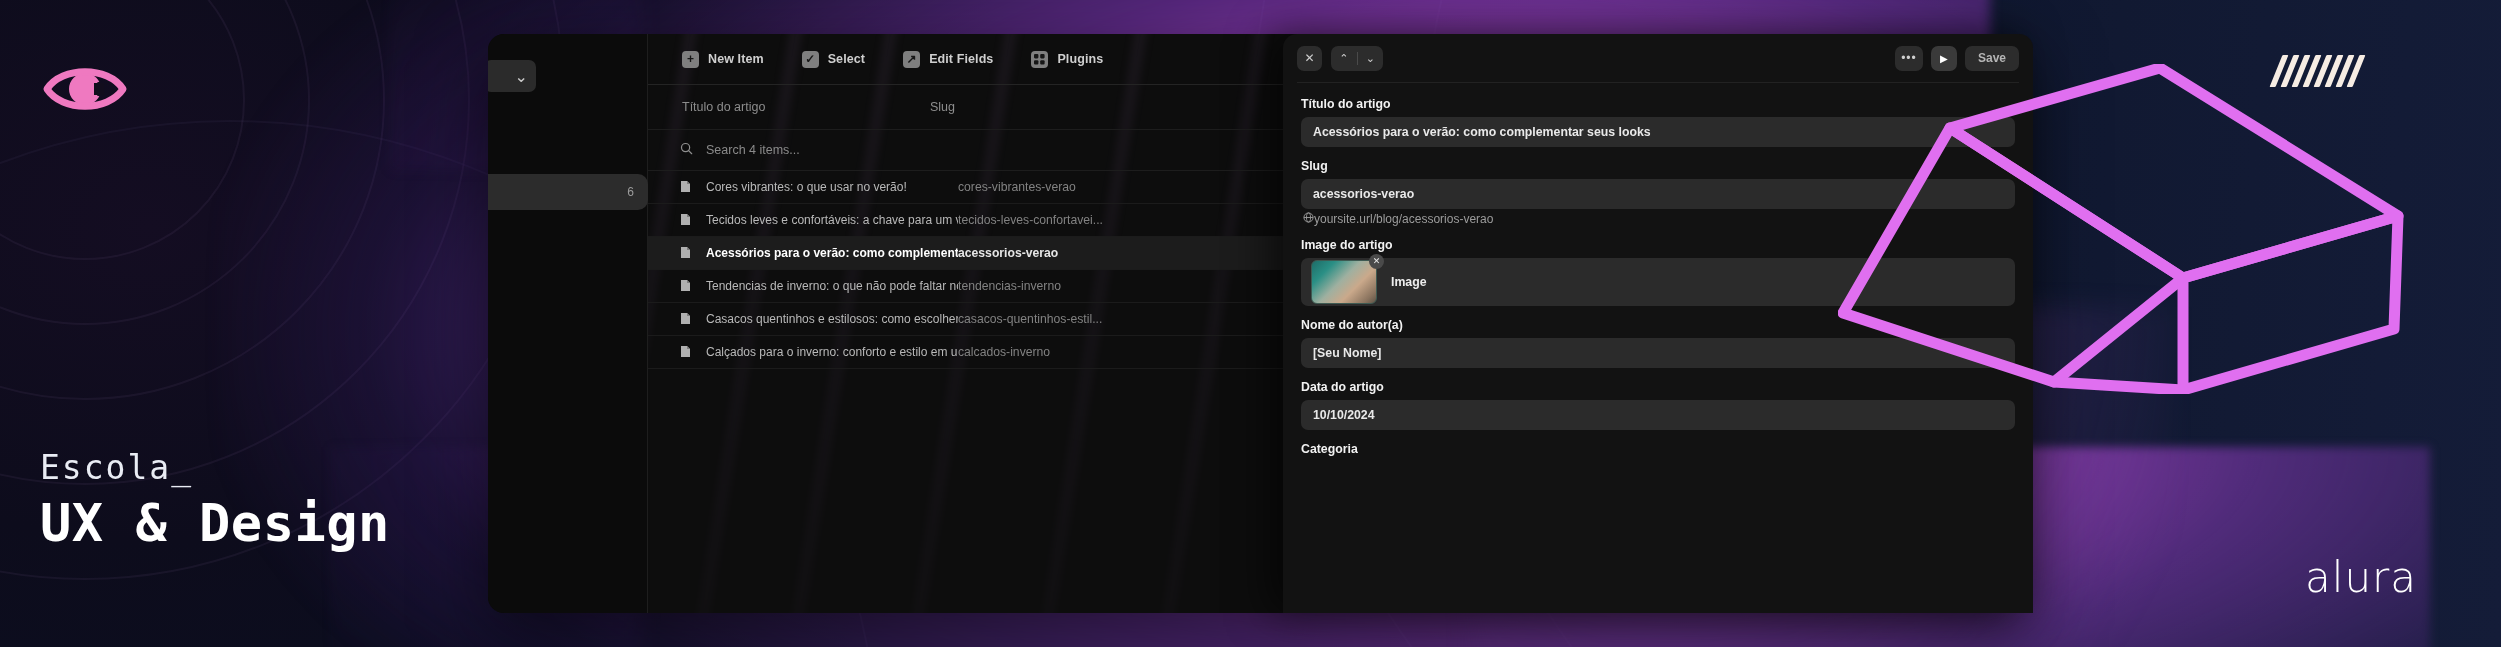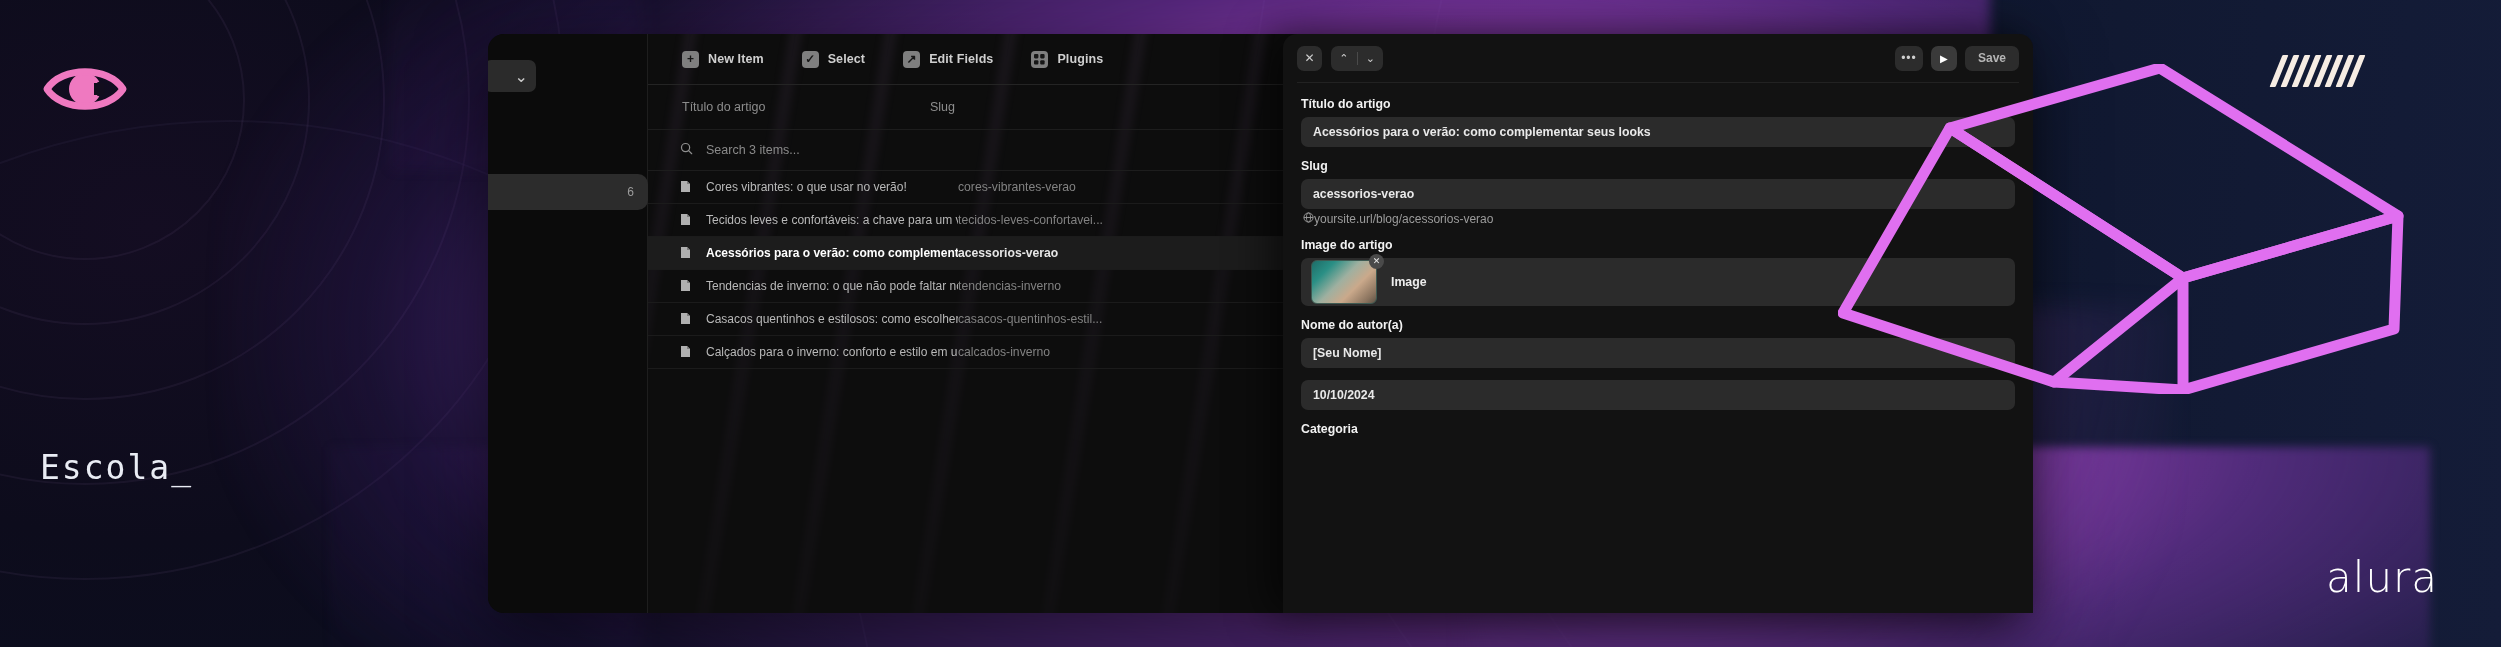--- a/index.html
+++ b/index.html
@@ -173,21 +173,21 @@
     color:#ffffff; font-size:52px; font-weight:700; letter-spacing:.5px; margin-top:6px;
     font-family:"DejaVu Sans Mono", monospace;
   }
 
   
   #hatch { position:absolute; right:135px; top:55px; width:90px; height:32px;
            display:flex; gap:5px; transform:skewX(-22deg); }
   .hatch-bar { width:6px; height:32px; background:#f6ece3; border-radius:1px; }
 
   
-  #alura-logo { position:absolute; right:63px; bottom:45px; }
+  #alura-logo { position:absolute; right:84px; bottom:45px; }
   #alura-text { color:#fff; font-size:42px; font-weight:300; letter-spacing:1px;
                 font-family:"DejaVu Sans", sans-serif; }
 </style>
 </head>
 <body>
 
 <div id="banner">
 
   <div id="bg-navy"></div>
 
@@ -262,21 +262,21 @@
         <div class="col-h">Slug</div>
       </div>
 
       <div id="search-row">
         <span>
           <svg width="13" height="13" viewBox="0 0 14 14">
               <circle cx="6" cy="6" r="4.4" fill="none" stroke="#8f8f8f" stroke-width="1.3"></circle>
               <line x1="9.3" y1="9.3" x2="12.6" y2="12.6" stroke="#8f8f8f" stroke-width="1.3" stroke-linecap="round"></line>
             </svg>
         </span>
-        <span id="search-input-text">Search 3 items...</span>
+        <span id="search-input-text">Search 4 items...</span>
       </div>
 
       <div id="rows-container">
           <div class="row">
             <span class="row-ico"><svg width="11" height="13" viewBox="0 0 11 13">
                 <path d="M1 1 h6 l3 3 v8 h-9 Z" fill="#b0b0b0"></path>
                 <path d="M7 1 v3 h3 Z" fill="#7d7d7d"></path>
               </svg></span>
             <span class="row-title">Cores vibrantes: o que usar no verão!</span>
             <span class="row-slug">cores-vibrantes-verao</span>
@@ -387,20 +387,21 @@
           <div id="image-label">Image</div>
         </div>
       </div>
 
       <div class="field">
         <div class="field-label">Nome do autor(a)</div>
         <div class="field-input">[Seu Nome]</div>
       </div>
 
       <div class="field">
+        <div class="field-label">Data do artigo</div>
         <div class="field-input">10/10/2024</div>
       </div>
 
       <div class="field">
         <div class="field-label">Categoria</div>
       </div>
 
     </div>
   </div>
 
@@ -426,20 +427,21 @@
       <circle cx="43" cy="43" r="14" fill="#ef79c0"></circle>
       <path d="M 43 36 L 58 36 L 58 50 L 43 50 Z" fill="#120d1d"></path>
       <circle cx="43" cy="43" r="14" fill="none"></circle>
       <path d="M 43 29 A 14 14 0 0 1 43 57 A 14 14 0 0 1 43 29 Z" fill="#ef79c0"></path>
       <path d="M 52 37 L 62 37 L 62 49 L 52 49 Z" fill="#120d1d"></path>
     </svg>
   </div>
 
   <div id="brand-text">
     <div id="brand-escola">Escola_</div>
+    <div id="brand-main">UX &amp; Design</div>
   </div>
 
   <div id="hatch">
     <div class="hatch-bar"></div>
       <div class="hatch-bar"></div>
       <div class="hatch-bar"></div>
     <div class="hatch-bar"></div>
       <div class="hatch-bar"></div>
       <div class="hatch-bar"></div>
     <div class="hatch-bar"></div>

